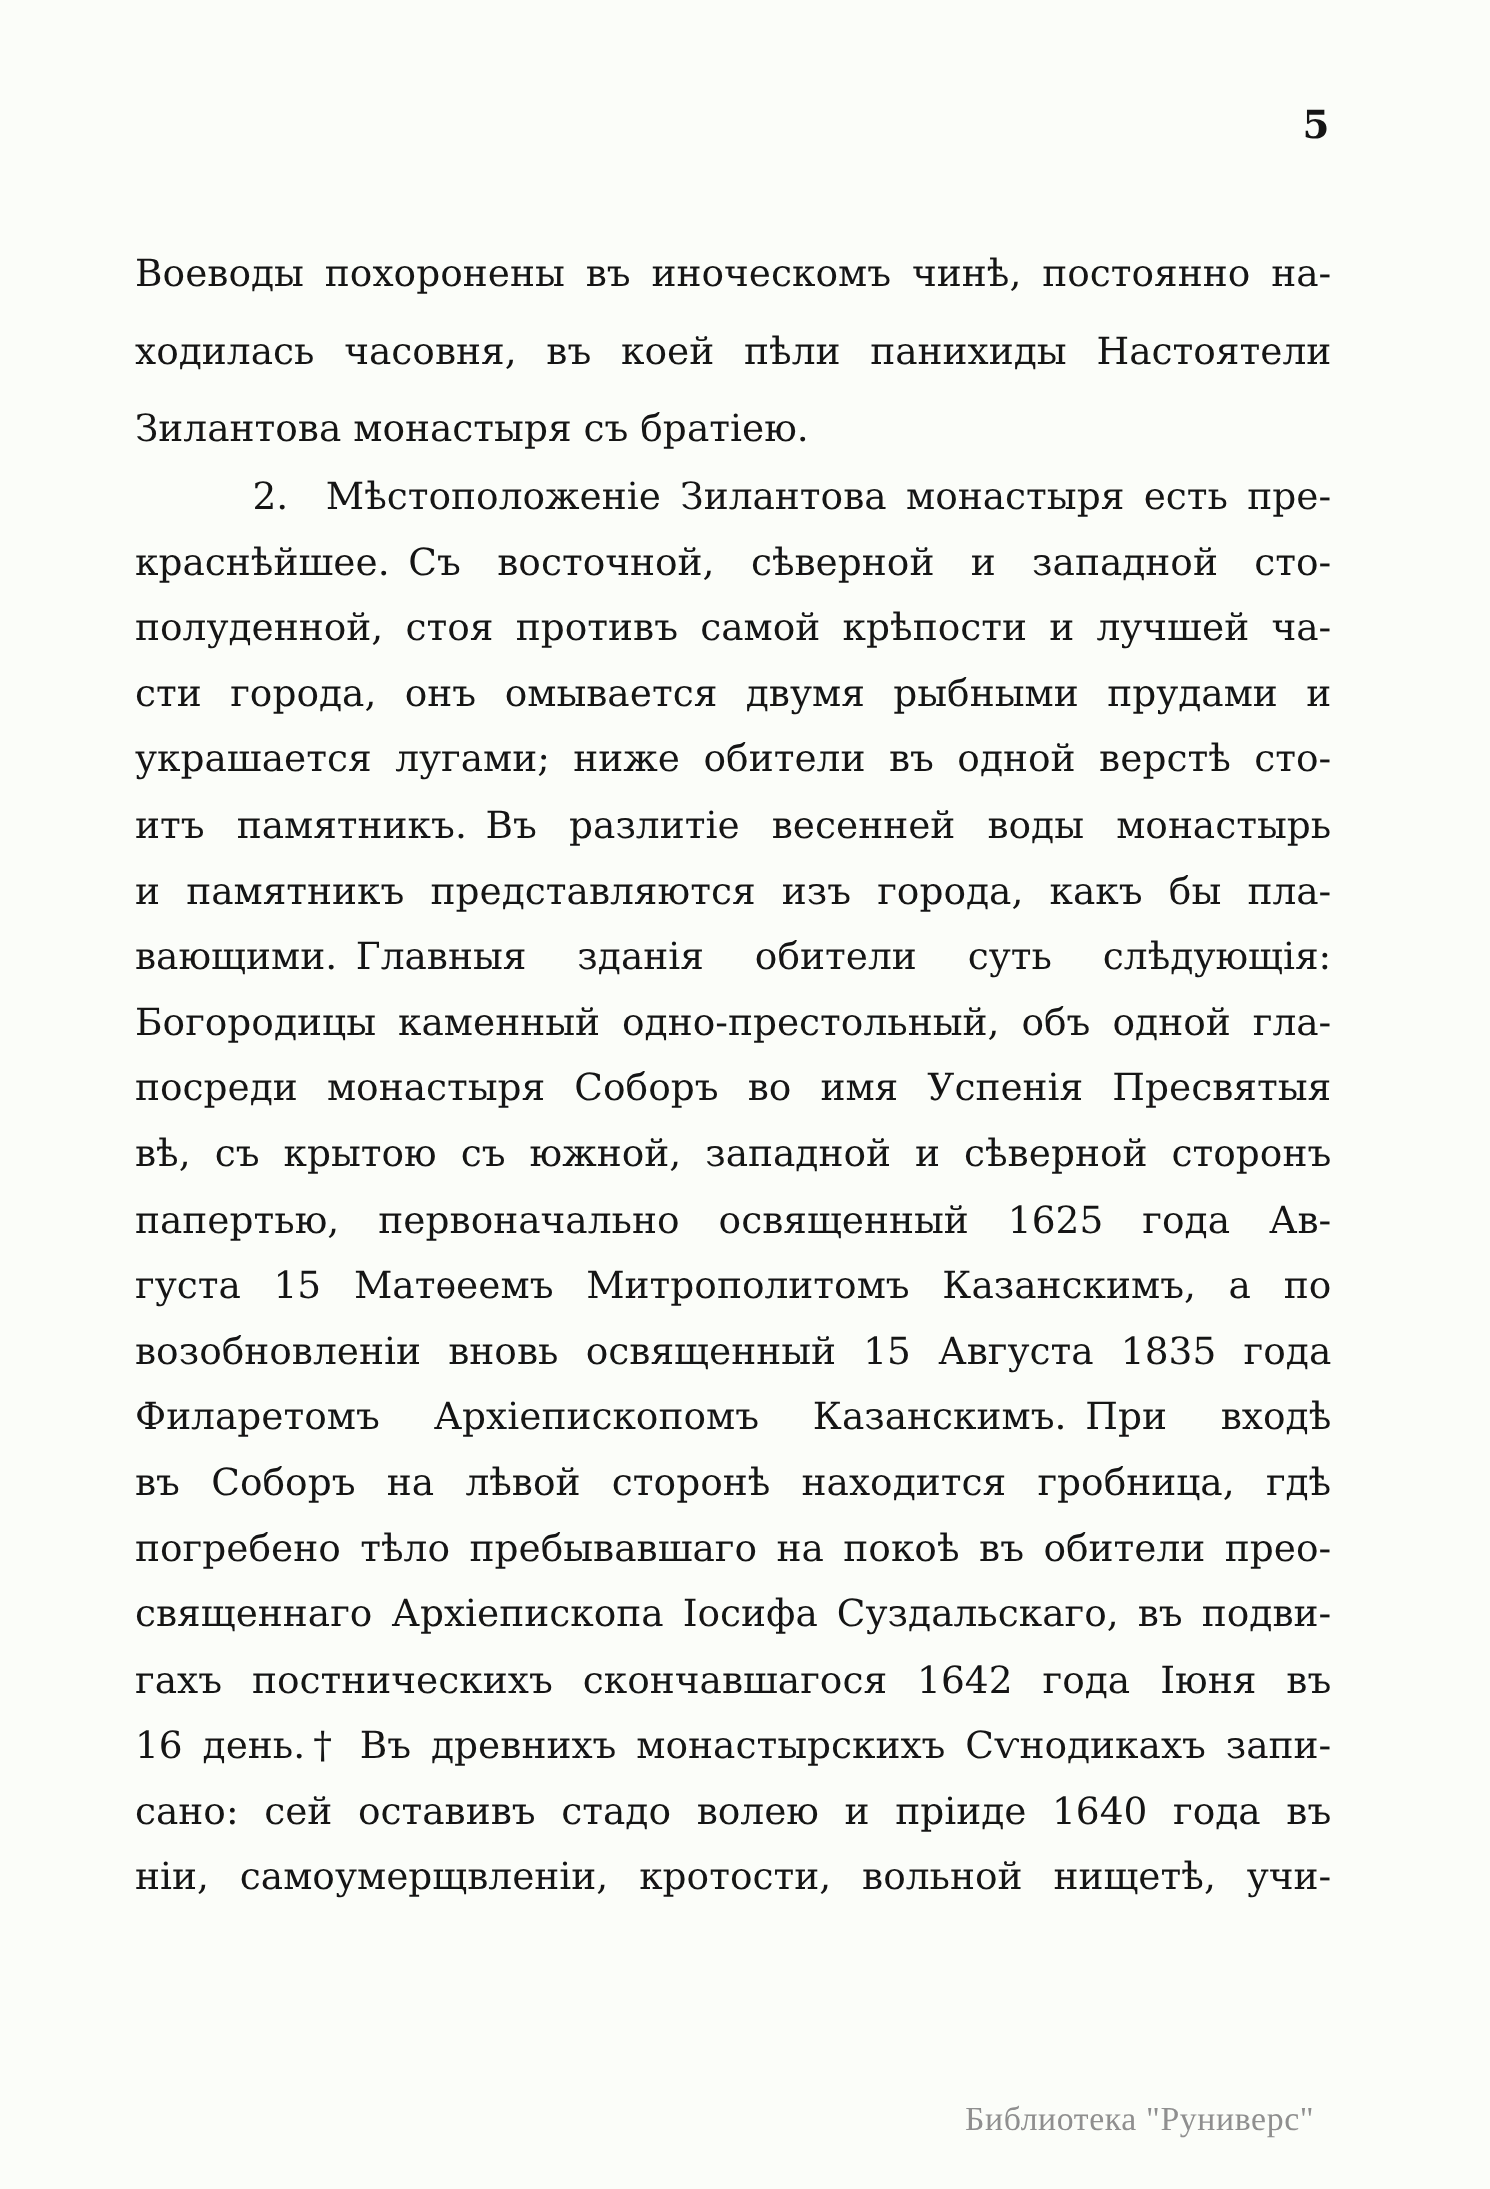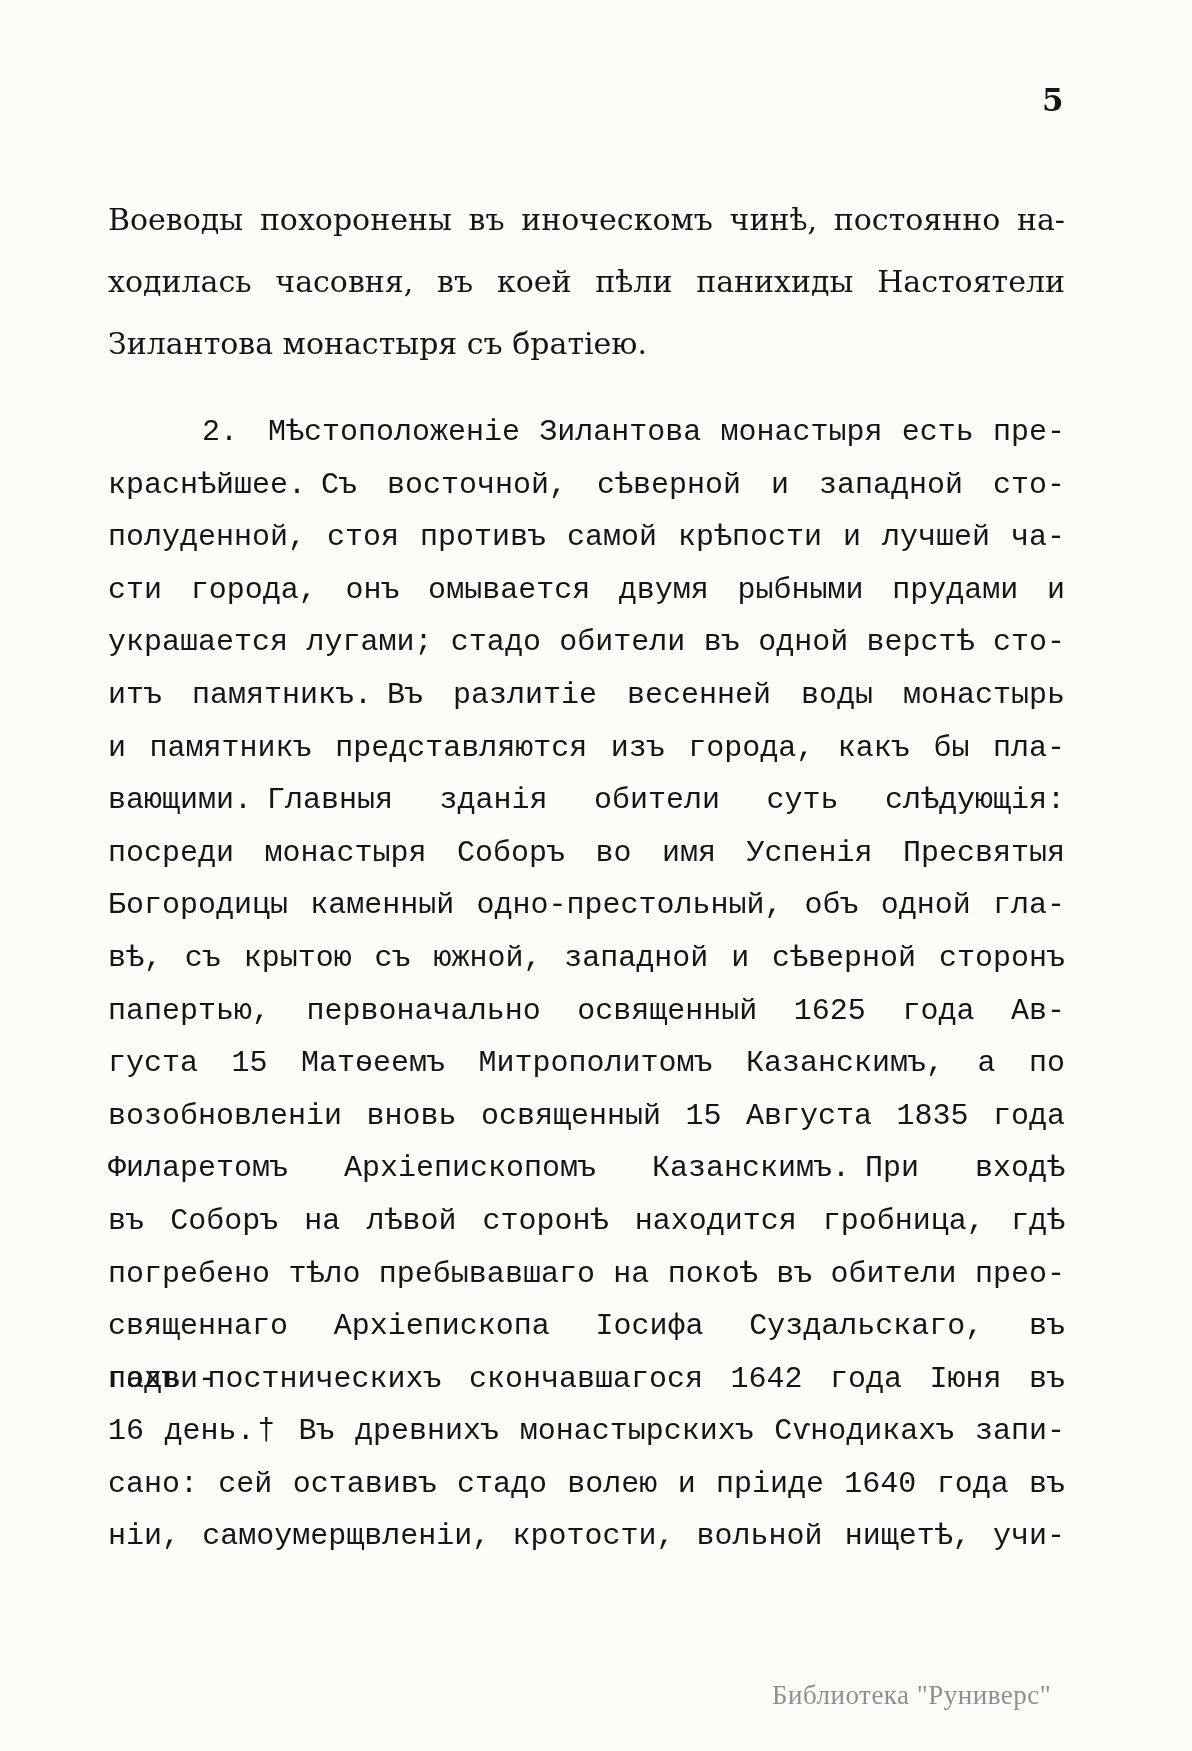--- a/index.html
+++ b/index.html
@@ -23,21 +23,21 @@
     font-size: 31px;
     font-weight: bold;
     letter-spacing: 0.5px;
   }
   .text-block {
     position: absolute;
     left: 108px;
     width: 957px;
   }
   .para-1 { top: 182px; }
-  .para-2 { top: 406px; font-family: Liberation Mono, monospace; }
+  .para-2 { top: 372px; }
   .para-1 .line { height: 49px; line-height: 49px; margin-top: 13px; }
   .para-2 .line { height: 52.6px; line-height: 52.6px; }
   .line {
     font-size: 30px;
     text-align: justify;
     text-align-last: justify;
     white-space: normal;
     overflow: visible;
   }
   .line.no-justify {
@@ -68,26 +68,26 @@
       <div class="line">Воеводы похоронены въ иноческомъ чинѣ, постоянно на-</div>
       <div class="line">ходилась часовня, въ коей пѣли панихиды Настоятели</div>
       <div class="line no-justify">Зилантова монастыря съ братіею.</div>
     </div>
 
   <div class="text-block para-2">
       <div class="line indent">2. Мѣстоположеніе Зилантова монастыря есть пре-</div>
       <div class="line">краснѣйшее. Съ восточной, сѣверной и западной сто-</div>
       <div class="line">полуденной, стоя противъ самой крѣпости и лучшей ча-</div>
       <div class="line">сти города, онъ омывается двумя рыбными прудами и</div>
-      <div class="line">украшается лугами; стадо обители въ одной верстѣ сто-</div>
+      <div class="line">украшается лугами; ниже обители въ одной верстѣ сто-</div>
       <div class="line">итъ памятникъ. Въ разлитіе весенней воды монастырь</div>
       <div class="line">и памятникъ представляются изъ города, какъ бы пла-</div>
       <div class="line">вающими. Главныя зданія обители суть слѣдующія:</div>
+      <div class="line">Богородицы каменный одно-престольный, объ одной гла-</div>
       <div class="line">посреди монастыря Соборъ во имя Успенія Пресвятыя</div>
-      <div class="line">Богородицы каменный одно-престольный, объ одной гла-</div>
       <div class="line">вѣ, съ крытою съ южной, западной и сѣверной сторонъ</div>
       <div class="line">папертью, первоначально освященный 1625 года Ав-</div>
       <div class="line">густа 15 Матѳеемъ Митрополитомъ Казанскимъ, а по</div>
       <div class="line">возобновленіи вновь освященный 15 Августа 1835 года</div>
       <div class="line">Филаретомъ Архіепископомъ Казанскимъ. При входѣ</div>
       <div class="line">въ Соборъ на лѣвой сторонѣ находится гробница, гдѣ</div>
       <div class="line">погребено тѣло пребывавшаго на покоѣ въ обители прео-</div>
       <div class="line">священнаго Архіепископа Іосифа Суздальскаго, въ подви-</div>
       <div class="line">гахъ постническихъ скончавшагося 1642 года Іюня въ</div>
       <div class="line">16 день.† Въ древнихъ монастырскихъ Сѵнодикахъ запи-</div>

